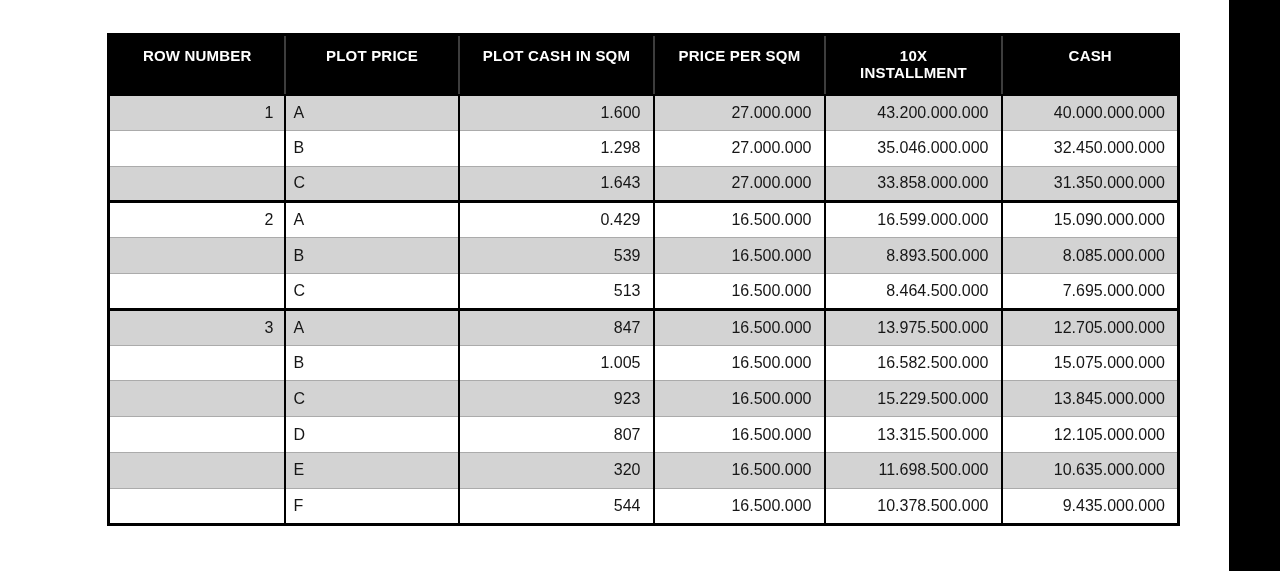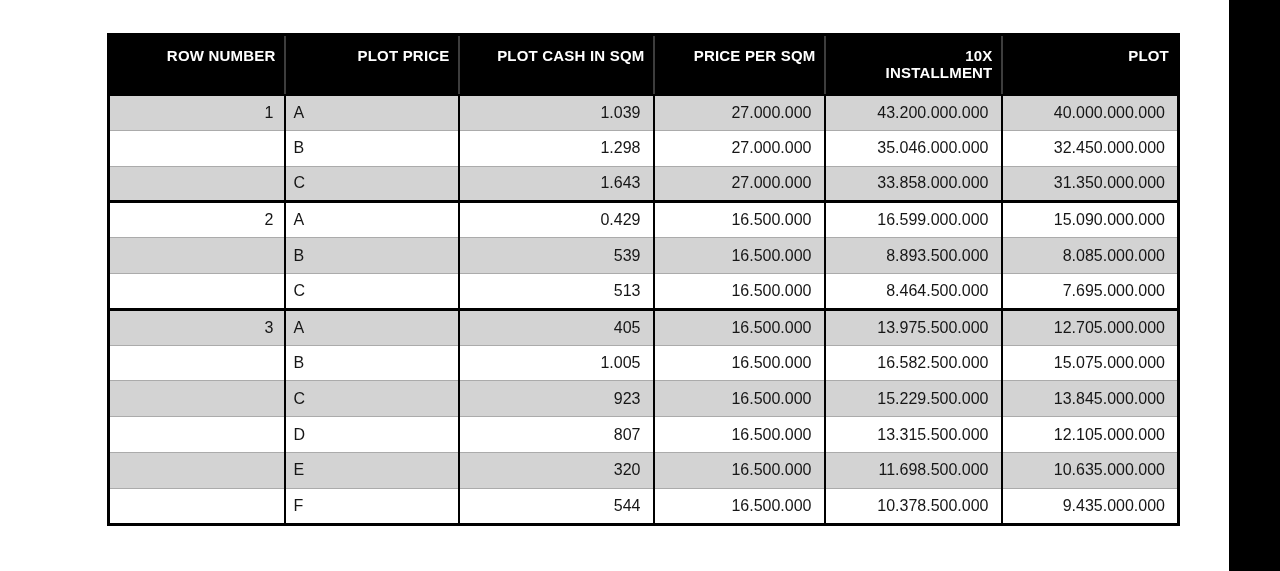--- a/index.html
+++ b/index.html
@@ -46,21 +46,21 @@
   col.c4 { width: 177px; }
   col.c5 { width: 177px; }
 
   thead tr { height: 60px; }
 
   th {
     background: var(--header-bg, #000);
     color: var(--header-fg, #fff);
     font-size: 15px;
     font-weight: bold;
-    text-align: right;
+    text-align: center;
     vertical-align: top;
     padding: 11px 8px 0 9px;
     white-space: pre-line;
     letter-spacing: 0.2px;
     border-left: 2px solid #3d3d3d;
     border-bottom: 2px solid var(--grid-dark, #000);
   }
   th:first-child { border-left: none; }
 
   tbody tr { height: 35.8px; }
@@ -99,28 +99,28 @@
         <col class="c5">
     </colgroup>
     <thead>
       <tr>
         <th>ROW NUMBER</th>
         <th>PLOT PRICE</th>
         <th>PLOT CASH IN SQM</th>
         <th>PRICE PER SQM</th>
         <th>10X
 INSTALLMENT</th>
-        <th>PLOT</th>
+        <th>CASH</th>
       </tr>
     </thead>
     <tbody>
         <tr class="zebra">
           <td class="align-right cell-row_number">1</td>
           <td class="align-left cell-plot_number">A</td>
-          <td class="align-right cell-plot_size">1.039</td>
+          <td class="align-right cell-plot_size">1.600</td>
           <td class="align-right cell-price_per_sqm">27.000.000</td>
           <td class="align-right cell-installment">43.200.000.000</td>
           <td class="align-right cell-cash">40.000.000.000</td>
         </tr>
         <tr>
           <td class="align-right cell-row_number"></td>
           <td class="align-left cell-plot_number">B</td>
           <td class="align-right cell-plot_size">1.298</td>
           <td class="align-right cell-price_per_sqm">27.000.000</td>
           <td class="align-right cell-installment">35.046.000.000</td>
@@ -154,21 +154,21 @@
           <td class="align-right cell-row_number"></td>
           <td class="align-left cell-plot_number">C</td>
           <td class="align-right cell-plot_size">513</td>
           <td class="align-right cell-price_per_sqm">16.500.000</td>
           <td class="align-right cell-installment">8.464.500.000</td>
           <td class="align-right cell-cash">7.695.000.000</td>
         </tr>
         <tr class="zebra group-start">
           <td class="align-right cell-row_number">3</td>
           <td class="align-left cell-plot_number">A</td>
-          <td class="align-right cell-plot_size">405</td>
+          <td class="align-right cell-plot_size">847</td>
           <td class="align-right cell-price_per_sqm">16.500.000</td>
           <td class="align-right cell-installment">13.975.500.000</td>
           <td class="align-right cell-cash">12.705.000.000</td>
         </tr>
         <tr>
           <td class="align-right cell-row_number"></td>
           <td class="align-left cell-plot_number">B</td>
           <td class="align-right cell-plot_size">1.005</td>
           <td class="align-right cell-price_per_sqm">16.500.000</td>
           <td class="align-right cell-installment">16.582.500.000</td>

